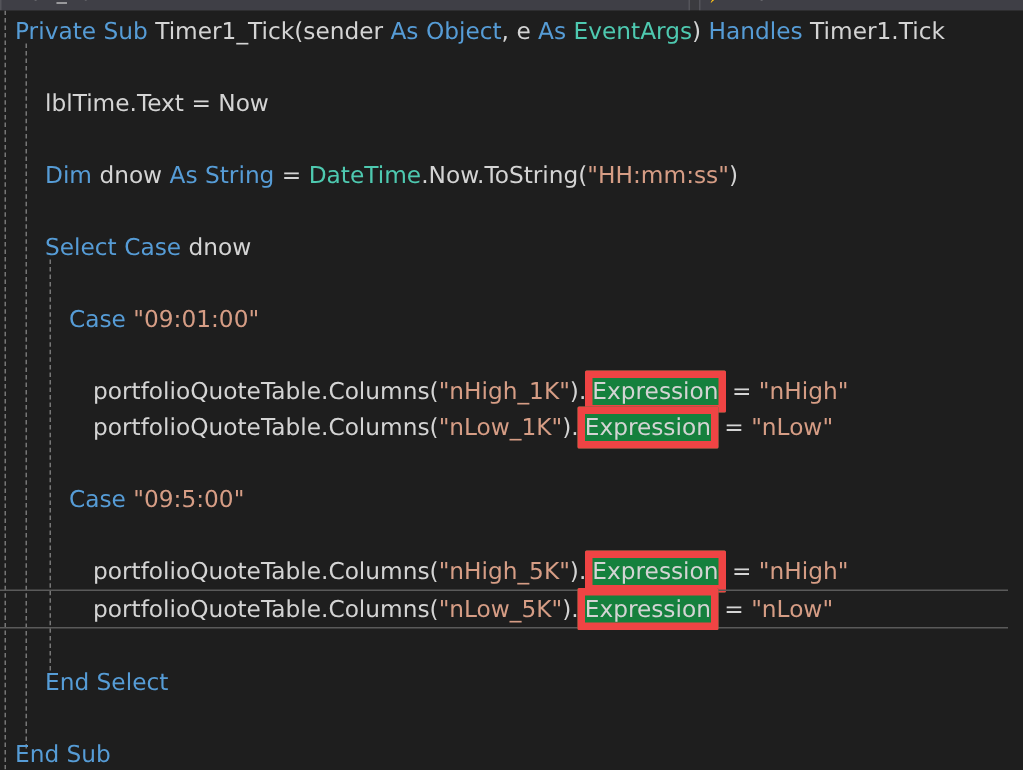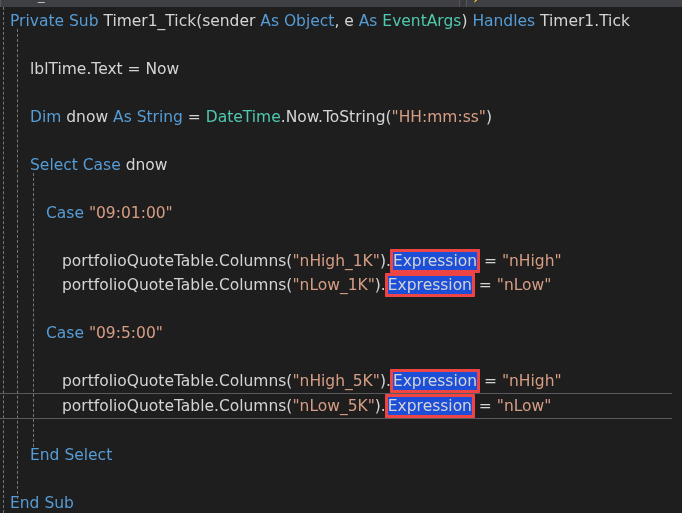--- a/index.html
+++ b/index.html
@@ -95,22 +95,22 @@
   }
 
   
   .kw   { color: #569cd6; }   
   .typ  { color: #4ec9b0; }   
   .str  { color: #d69d85; }   
   .pln  { color: #d4d4d4; }   
 
   
   .sel {
-    background: #1d4ed8;
-    border: 3px solid #ef4444;
+    background: #15803d;
+    border: 5px solid #ef4444;
     margin: -1px -1px;
     padding: 0 0;
     color: #d4d4d4;
     border-radius: 1px;
   }
 </style>
 </head>
 <body>
 
 <div class="navbar">

